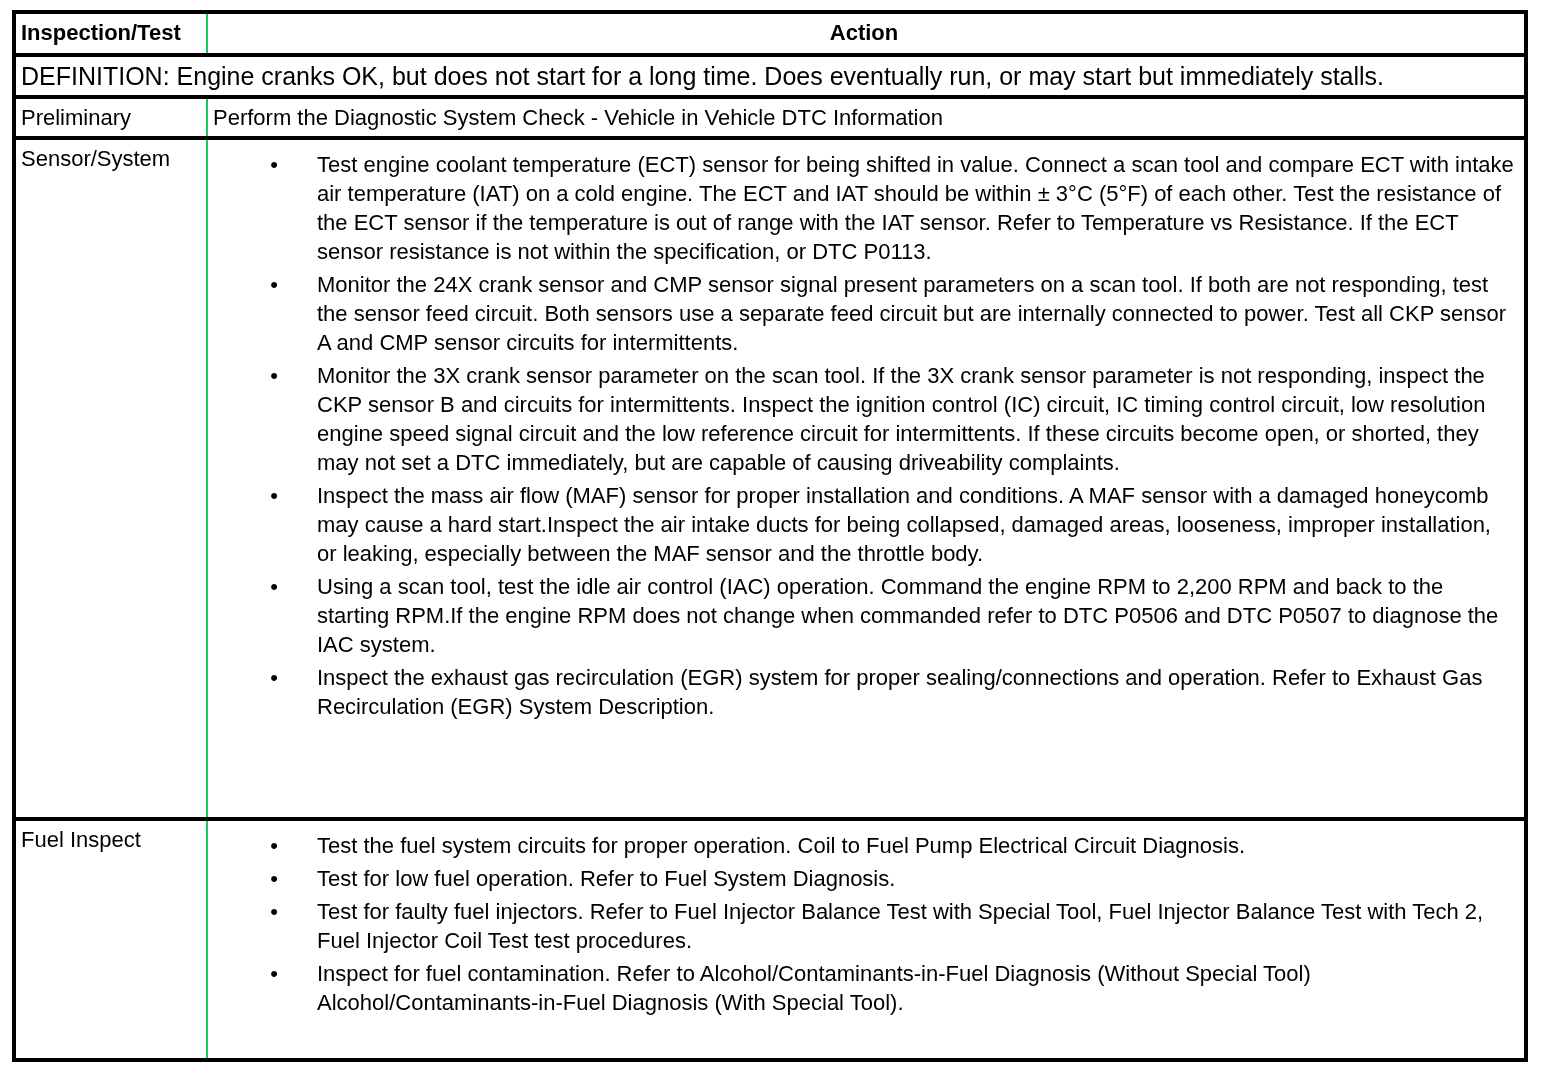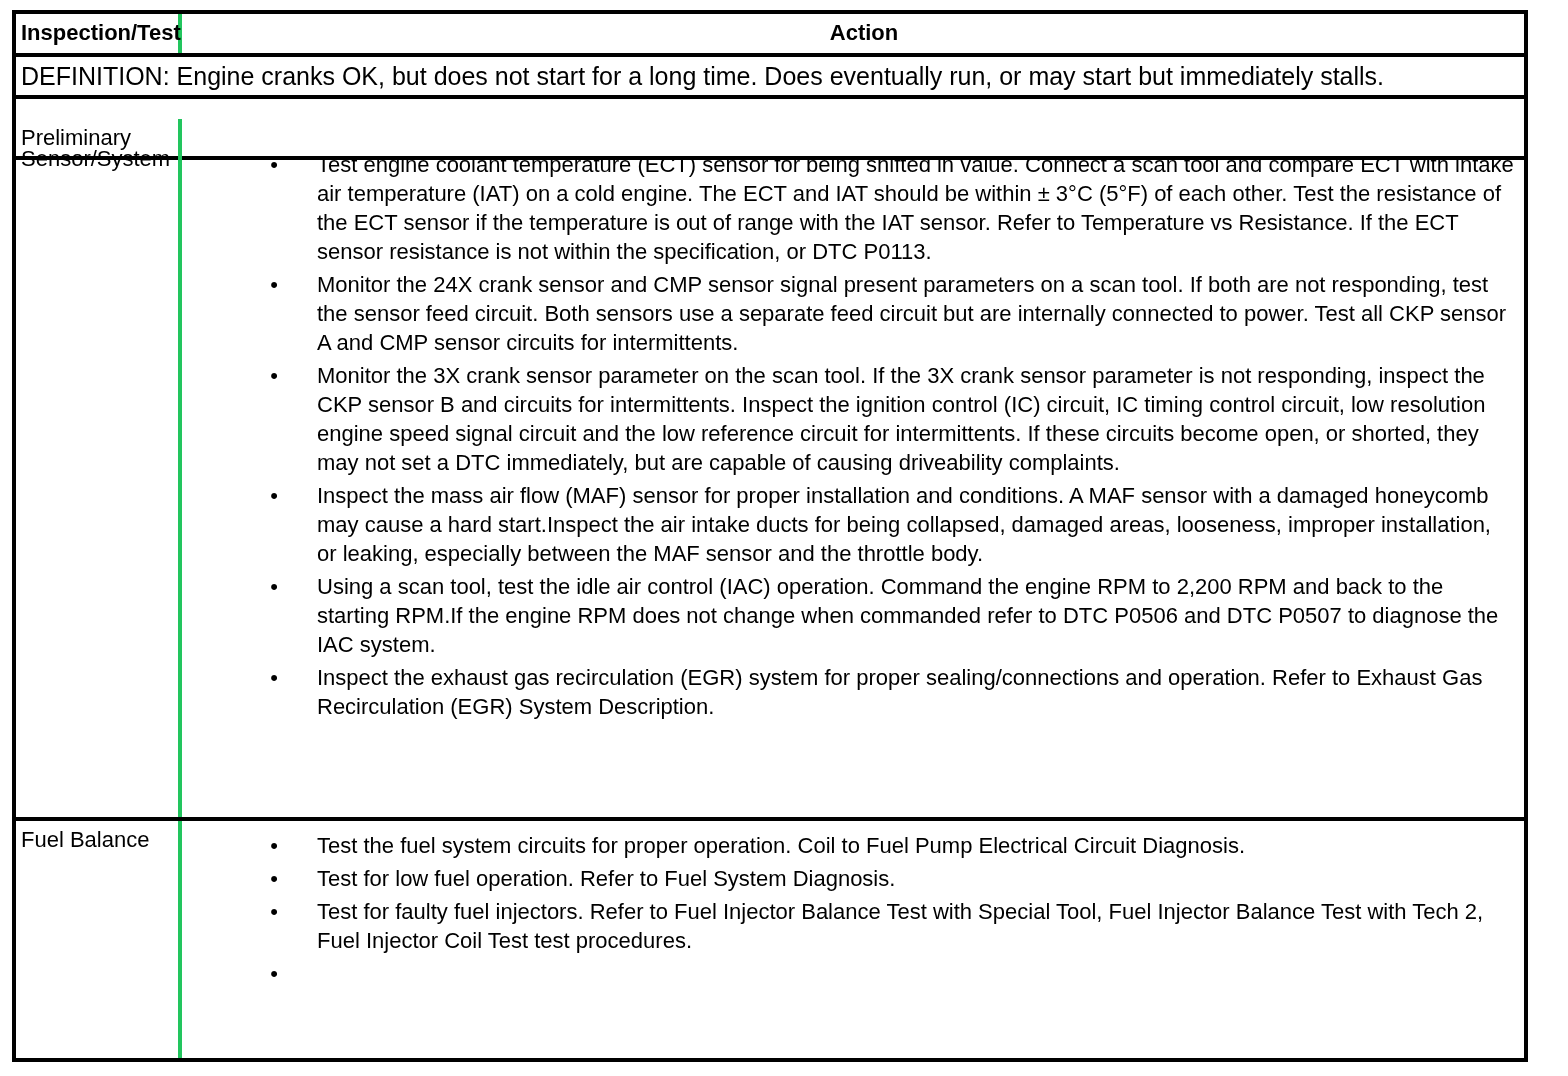--- a/index.html
+++ b/index.html
@@ -2,22 +2,22 @@
 <html><head>
 <meta charset="utf-8">
 <style>
   html, body { margin: 0; padding: 0; background: #ffffff; }
   body { width: 1568px; height: 1076px; position: relative; overflow: hidden;
          font-family: "Liberation Sans", sans-serif; color: #000; }
   .tbl { position: absolute; left: 12px; top: 10px; width: 1516px; height: 1052px;
          box-sizing: border-box; border: 4px solid #000; }
   .row { position: absolute; left: 0; right: 0; box-sizing: border-box; border-bottom: 4px solid #000; }
   .row.last { border-bottom: none; }
-  .col1 { position: absolute; left: 0; top: 0; bottom: 0; width: 166px; box-sizing: border-box;
-          border-right: 4px solid #22c55e; padding: 6px 0 0 5px; font-size: 22px; line-height: 26px; }
+  .col1 { position: absolute; left: 0; top: 0; bottom: 0; width: 192px; box-sizing: border-box;
+          border-right: 2px solid #22c55e; padding: 6px 0 0 5px; font-size: 22px; line-height: 26px; }
   .col2 { position: absolute; left: 192px; right: 0; top: 0; bottom: 0; box-sizing: border-box;
           padding: 6px 4px 0 5px; font-size: 22px; line-height: 26px; }
   .full { position: absolute; left: 0; right: 0; top: 0; bottom: 0; padding: 6px 0 0 5px;
           font-size: 25px; line-height: 26px; }
   .hdr { font-weight: bold; }
   .hdr .col2 { text-align: center; padding-left: 0; }
   ul.bullets { list-style: none; margin: 0; padding: 0; }
   ul.bullets li { position: relative; padding-left: 104px; padding-right: 4px; font-size: 22px; line-height: 29px; margin-bottom: 4px; }
   ul.bullets li .dot { position: absolute; left: 55px; top: 0; width: 12px; text-align: center; }
   .sensor .col2 { padding-top: 10px; }
@@ -31,43 +31,44 @@
 
   <div class="row hdr" style="top:0;height:43px;">
     <div class="col1">Inspection/Test</div>
     <div class="col2">Action</div>
   </div>
 
   <div class="row" style="top:43px;height:42px;">
     <div class="full">DEFINITION: Engine cranks OK, but does not start for a long time. Does eventually run, or may start but immediately stalls.</div>
   </div>
 
-  <div class="row" style="top:85px;height:41px;margin-top:20px;">
+  <div class="row" style="top:85px;height:41px;">
     <div class="col1">Preliminary</div>
+    <div class="col2">Perform the Diagnostic System Check - Vehicle in Vehicle DTC Information</div>
   </div>
 
   <div class="row sensor" style="top:126px;height:681px;">
     <div class="col1">Sensor/System</div>
     <div class="col2">
       <ul class="bullets">
         <li><span class="dot">•</span><span>Test engine coolant temperature (ECT) sensor for being shifted in value. Connect a scan tool and compare ECT with intake air temperature (IAT) on a cold engine. The ECT and IAT should be within ± 3°C (5°F) of each other. Test the resistance of the ECT sensor if the temperature is out of range with the IAT sensor. Refer to Temperature vs Resistance. If the ECT sensor resistance is not within the specification, or DTC P0113.</span></li>
         <li><span class="dot">•</span><span>Monitor the 24X crank sensor and CMP sensor signal present parameters on a scan tool. If both are not responding, test the sensor feed circuit. Both sensors use a separate feed circuit but are internally connected to power. Test all CKP sensor A and CMP sensor circuits for intermittents.</span></li>
         <li><span class="dot">•</span><span>Monitor the 3X crank sensor parameter on the scan tool. If the 3X crank sensor parameter is not responding, inspect the CKP sensor B and circuits for intermittents. Inspect the ignition control (IC) circuit, IC timing control circuit, low resolution engine speed signal circuit and the low reference circuit for intermittents. If these circuits become open, or shorted, they may not set a DTC immediately, but are capable of causing driveability complaints.</span></li>
         <li><span class="dot">•</span><span>Inspect the mass air flow (MAF) sensor for proper installation and conditions. A MAF sensor with a damaged honeycomb may cause a hard start.Inspect the air intake ducts for being collapsed, damaged areas, looseness, improper installation, or leaking, especially between the MAF sensor and the throttle body.</span></li>
         <li><span class="dot">•</span><span>Using a scan tool, test the idle air control (IAC) operation. Command the engine RPM to 2,200 RPM and back to the starting RPM.If the engine RPM does not change when commanded refer to DTC P0506 and DTC P0507 to diagnose the IAC system.</span></li>
         <li><span class="dot">•</span><span>Inspect the exhaust gas recirculation (EGR) system for proper sealing/connections and operation. Refer to Exhaust Gas Recirculation (EGR) System Description.</span></li>
       </ul>
     </div>
   </div>
 
   <div class="row fuel last" style="top:807px;bottom:0;">
-    <div class="col1">Fuel Balance</div>
+    <div class="col1">Fuel Inspect</div>
     <div class="col2">
       <ul class="bullets">
         <li><span class="dot">•</span><span>Test the fuel system circuits for proper operation. Coil to Fuel Pump Electrical Circuit Diagnosis.</span></li>
         <li><span class="dot">•</span><span>Test for low fuel operation. Refer to Fuel System Diagnosis.</span></li>
         <li><span class="dot">•</span><span>Test for faulty fuel injectors. Refer to Fuel Injector Balance Test with Special Tool, Fuel Injector Balance Test with Tech 2, Fuel Injector Coil Test test procedures.</span></li>
-        <li><span class="dot">•</span></li>
+        <li><span class="dot">•</span><span>Inspect for fuel contamination. Refer to Alcohol/Contaminants-in-Fuel Diagnosis (Without Special Tool) Alcohol/Contaminants-in-Fuel Diagnosis (With Special Tool).</span></li>
       </ul>
     </div>
   </div>
 
 </div>
 
 </body></html>

